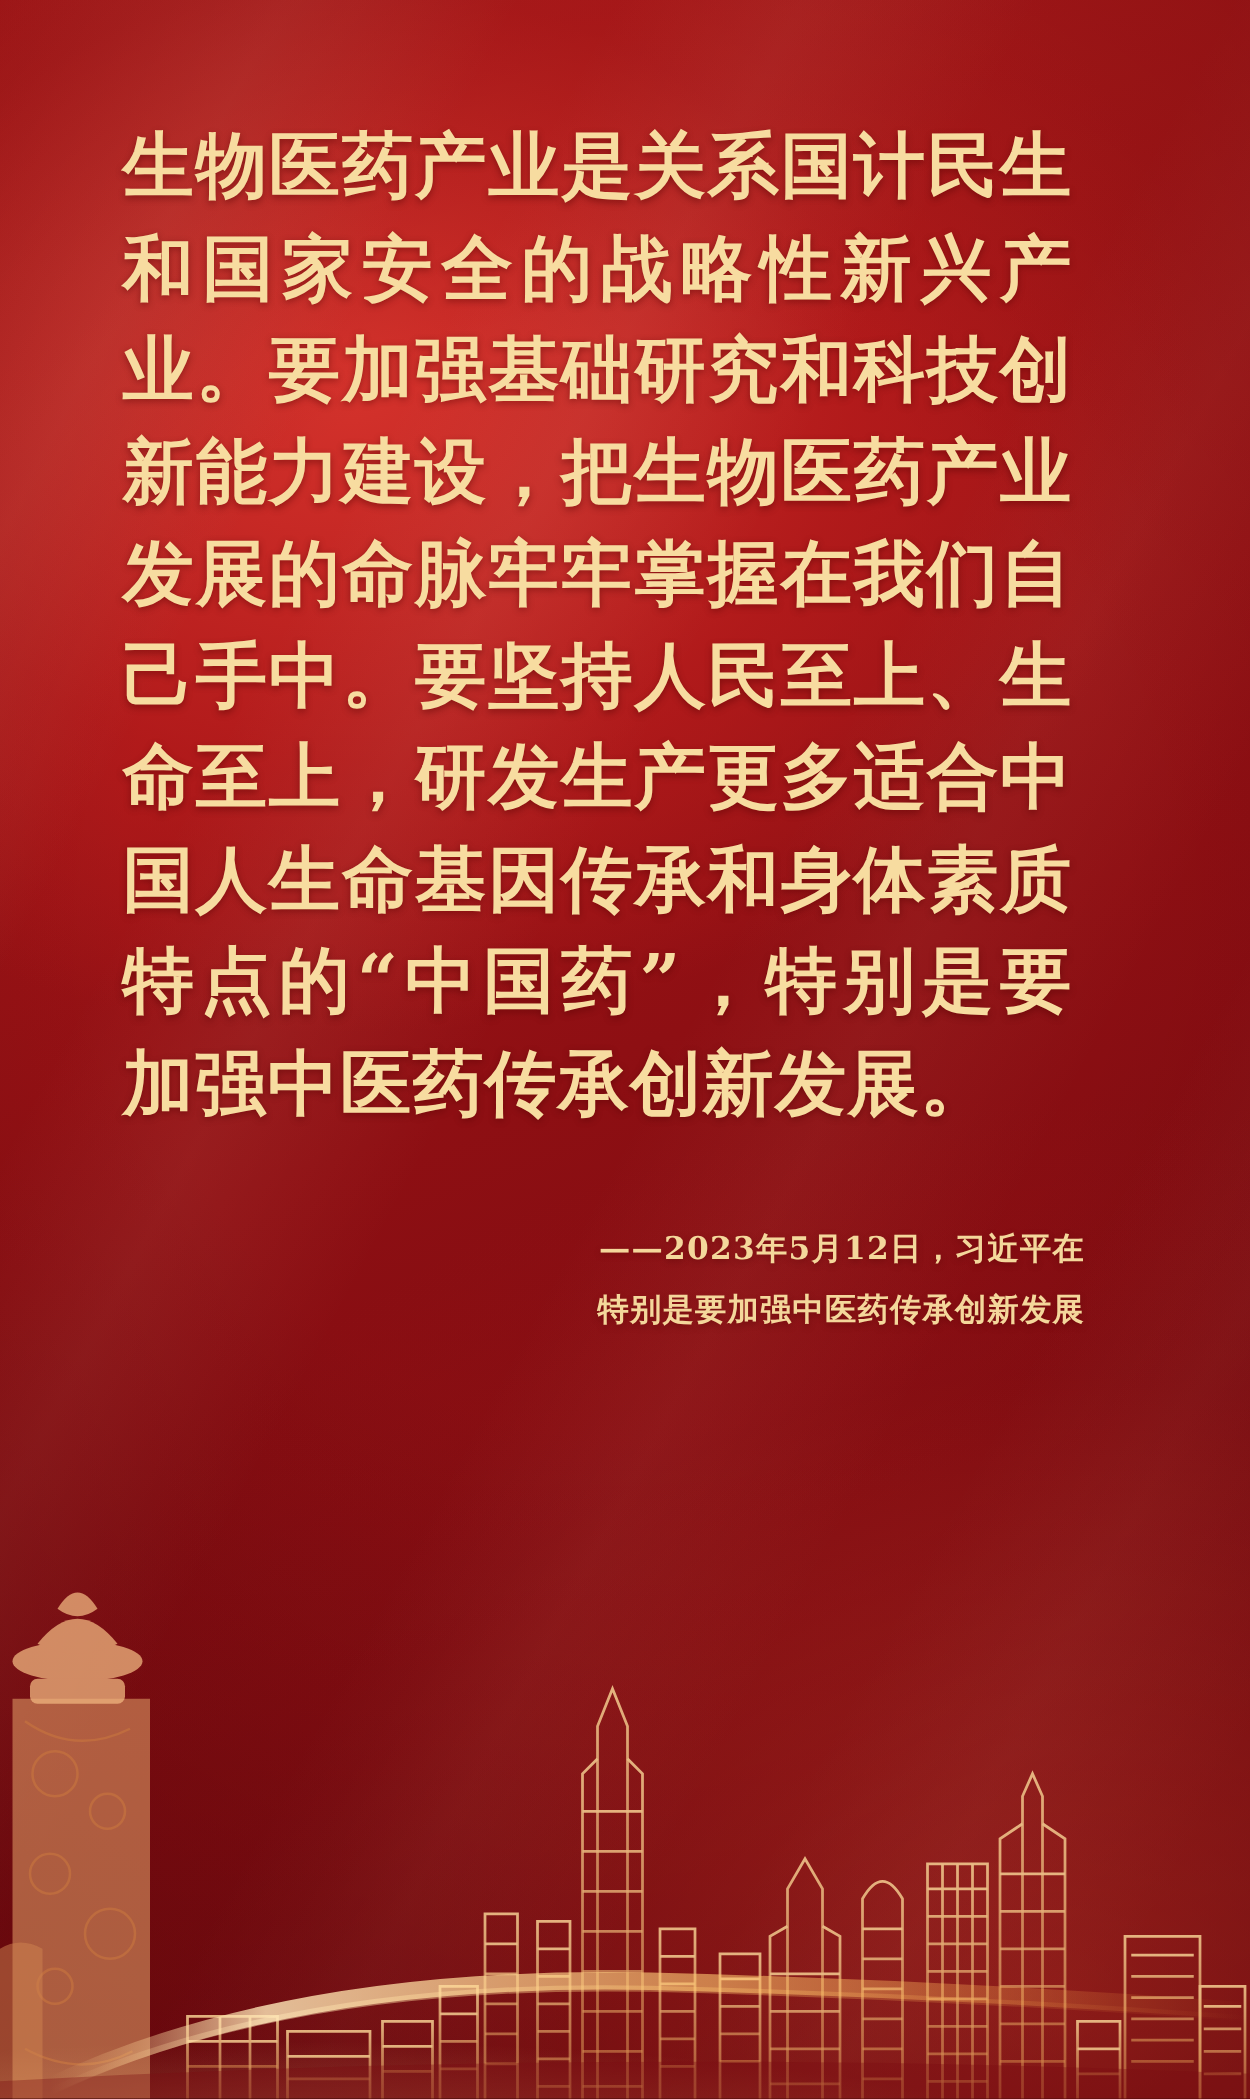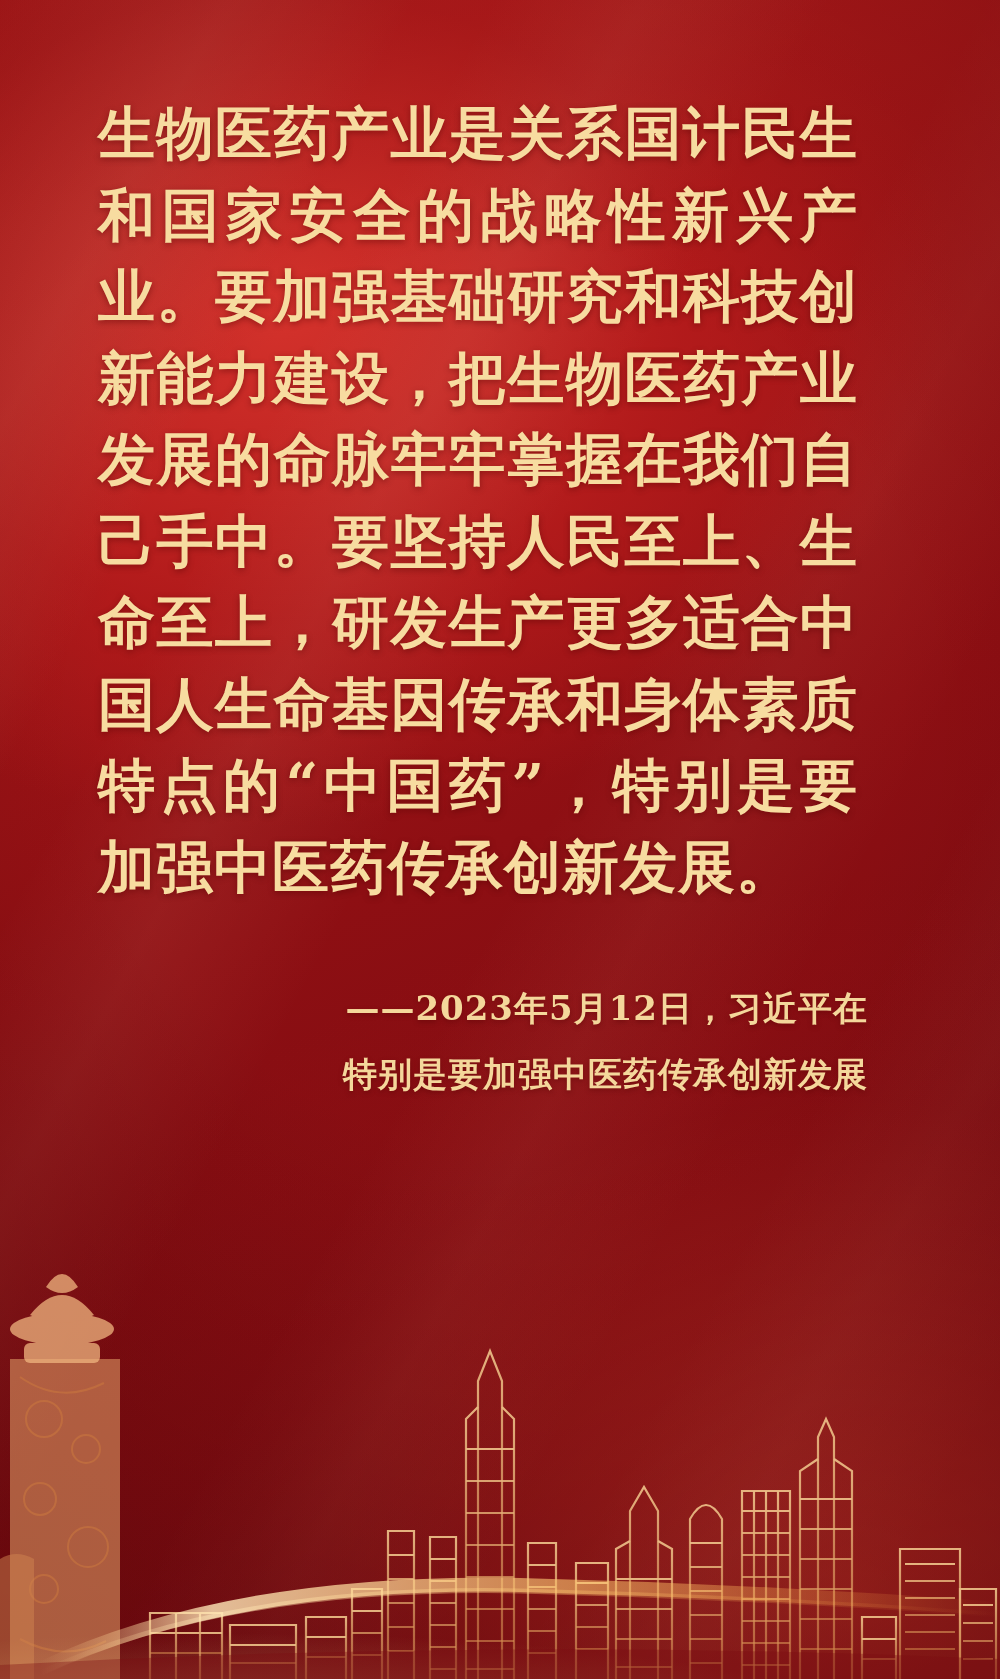--- a/index.html
+++ b/index.html
@@ -49,21 +49,21 @@
     text-align: justify;
     text-shadow: 0 2px 6px rgba(80,0,0,0.45);
   }
 
   .attribution {
     position: absolute;
     left: 98px;
     top: 975px;
     width: 770px;
     color: #f4d79b;
-    font-size: 34px;
+    font-size: 25px;
     line-height: 1.95;
     text-align: right;
     font-weight: 600;
     letter-spacing: 1px;
     text-shadow: 0 2px 5px rgba(80,0,0,0.4);
   }
 
   .skyline {
     position: absolute;
     left: 0;

